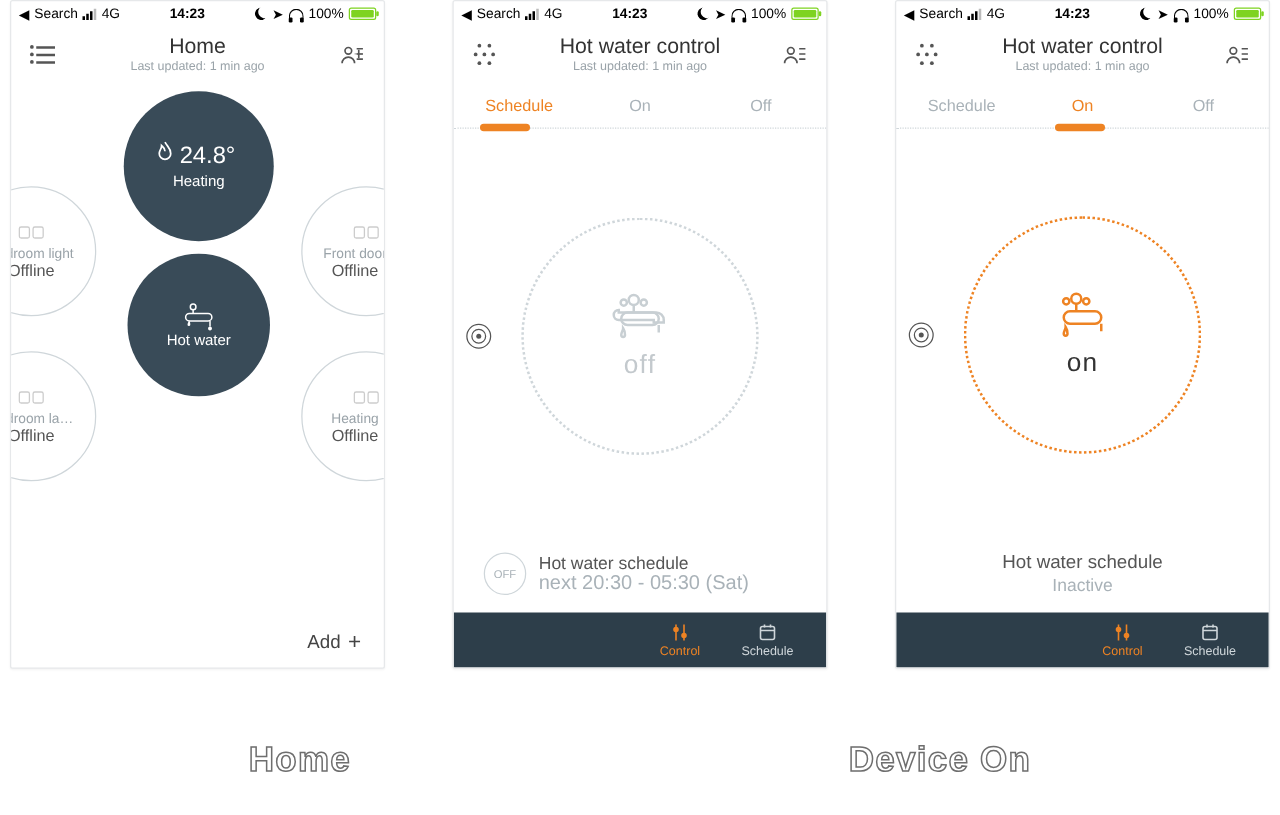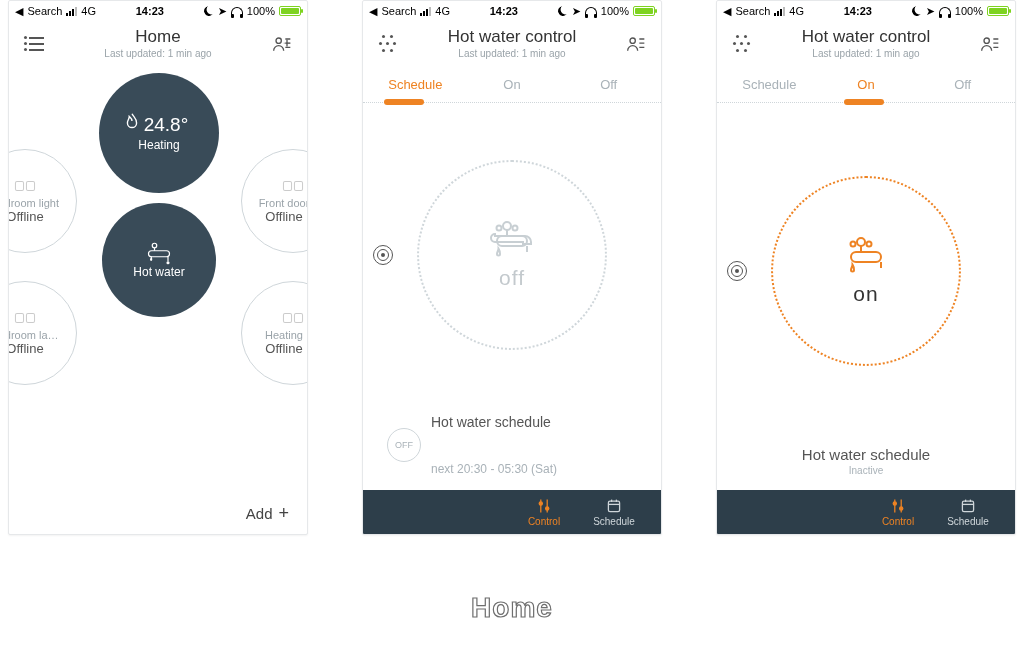--- a/index.html
+++ b/index.html
@@ -100,21 +100,21 @@
     position:absolute; left:10px; top:50%; transform:translateY(-50%);
     width:20px; height:20px; border:1.5px solid #555; border-radius:50%;
   }
   .target-btn::before,.target-btn::after{content:'';position:absolute;border-radius:50%;}
   .target-btn::before{inset:3px;border:1.5px solid #555;}
   .target-btn::after{inset:7px;background:#555;}
   
   .schedule-row { display:flex; align-items:center; gap:10px; padding:8px 24px 14px; }
   .off-pill { width:34px; height:34px; border-radius:50%; border:1px solid var(--light-grey); display:flex; align-items:center; justify-content:center; font-size:9px; color:var(--grey); }
   .sched-text .t1 { font-size:14px; color:#555; }
-  .sched-text .t2 { font-size:12px; color:var(--grey);margin-top:32px; }
+  .sched-text .t2 { font-size:16px; color:var(--grey); }
   .schedule-row.centered { flex-direction:column; text-align:center; gap:2px;}
   
   .tabbar { height:44px; background:var(--dark); display:flex; color:#cfd6da; font-size:10px;}
   .tabbar .tab { width:70px; display:flex; flex-direction:column; align-items:center; justify-content:center; gap:2px;}
   .tabbar .spacer { flex:1; }
   .tabbar .tab.active { color:var(--orange); }
   .tab svg { width:16px; height:16px; }
   
   .captions { position:absolute; left:0; right:0; bottom:28px; display:flex; justify-content:space-around; }
   .caption {
@@ -418,21 +418,21 @@
             <rect x="10" y="16" width="30" height="10" rx="5"></rect>
             <line x1="40" y1="26" x2="40" y2="32"></line>
             <path d="M10 34c0-2 1.5-3.5 1.5-5.5C12.5 30 13 31 13 34a1.5 1.5 0 0 1-3 0z"></path>
           </svg>
           <div class="dial-state">on</div>
         </div>
       </div>
 
       <div class="schedule-row centered">
         <div class="t1" style="font-size:15px;color:#555;">Hot water schedule</div>
-        <div class="t2" style="font-size:10px;color:var(--grey);">Inactive</div>
+        <div class="t2" style="font-size:14px;color:var(--grey);">Inactive</div>
       </div>
 
       <div class="tabbar">
         <div class="spacer"></div>
         <div class="tab active">
           <svg viewBox="0 0 20 20" fill="none" stroke="currentColor" stroke-width="1.6">
             <line x1="6" y1="2" x2="6" y2="18"></line>
               <circle cx="6" cy="7" r="2" fill="currentColor"></circle>
             <line x1="14" y1="2" x2="14" y2="18"></line>
               <circle cx="14" cy="13" r="2" fill="currentColor"></circle>
@@ -449,14 +449,15 @@
           <span>Schedule</span>
         </div>
         <div style="width:12px"></div>
       </div>
     </div>
 
   </div>
 
   <div class="captions">
     <div class="caption">Home</div>
+    <div class="caption">Device On</div>
   </div>
 </div>
 
 </body></html>

